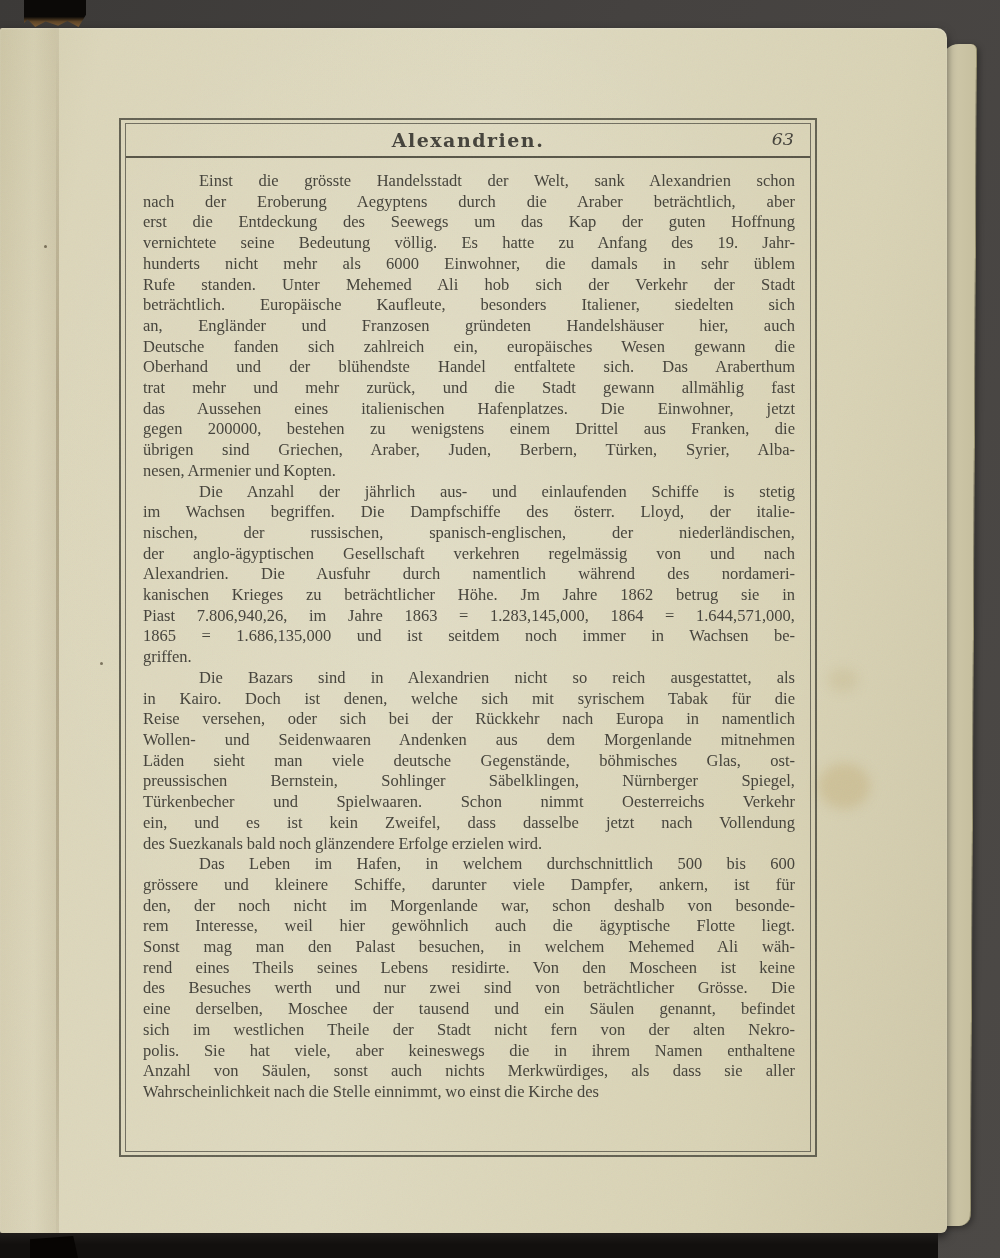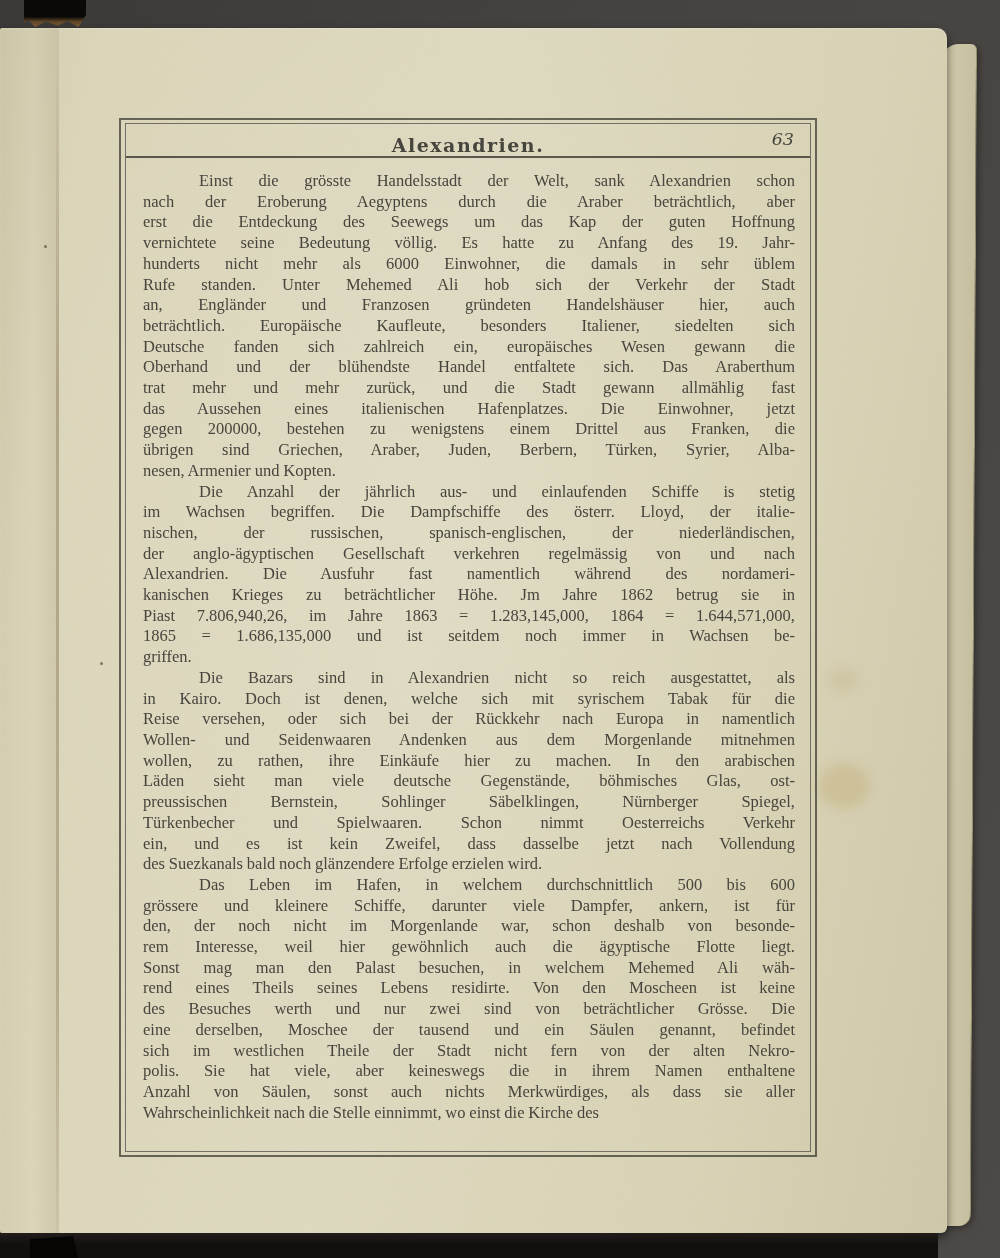--- a/index.html
+++ b/index.html
@@ -29,21 +29,21 @@
   .stain.s1{left:818px;top:735px;width:52px;height:46px;background:rgba(183,150,82,0.26);}
   .stain.s2{left:828px;top:640px;width:30px;height:24px;background:rgba(176,148,90,0.16);}
   .speck{position:absolute;border-radius:50%;background:rgba(70,60,40,0.65);}
   .speck.p1{left:44px;top:217px;width:3px;height:3px;}
   .speck.p2{left:100px;top:634px;width:3px;height:3px;}
   .frame{position:absolute;left:119px;top:90px;width:698px;height:1039px;
     border:2px solid rgba(78,76,64,0.85);}
   .frame-inner{position:absolute;left:4px;top:3px;right:4px;bottom:3px;
     border:1px solid rgba(86,84,72,0.8);display:flex;flex-direction:column;}
   .hdr{position:relative;height:34px;flex:0 0 34px;border-bottom:2px solid rgba(72,70,58,0.9);
-    display:flex;align-items:flex-end;justify-content:center;}
+    display:flex;align-items:center;justify-content:center;}
   .hdr .title{font-size:19px;font-weight:700;letter-spacing:1.5px;color:var(--ink);}
   .hdr .pagenum{position:absolute;right:16px;top:5px;font-size:17.5px;color:var(--ink);font-style:italic;}
   .body{flex:1;padding:13px 15px 0 17px;overflow:hidden;color:var(--ink);
     font-size:16.5px;line-height:20.7px;word-spacing:-0.3px;}
   .line{text-align:justify;text-align-last:justify;white-space:normal;font-family:Liberation Serif, serif;}
   .line.first{text-indent:56px;}
   .line.last{text-align-last:left;}
   .frag-top{position:absolute;left:24px;top:0;width:62px;height:27px;
     background:linear-gradient(var(--frag) 0 62%,#5f4628 80%,var(--fringe) 100%);
     clip-path:polygon(0 0,100% 0,100% 55%,88% 100%,70% 78%,55% 95%,35% 80%,18% 100%,6% 72%,0 85%);}
@@ -74,47 +74,46 @@
           <span class="pagenum">63</span>
         </div>
         <div class="body">
             <div class="para">
               <div class="line first">Einst die grösste Handelsstadt der Welt, sank Alexandrien schon</div>
               <div class="line">nach der Eroberung Aegyptens durch die Araber beträchtlich, aber</div>
               <div class="line">erst die Entdeckung des Seewegs um das Kap der guten Hoffnung</div>
               <div class="line">vernichtete seine Bedeutung völlig. Es hatte zu Anfang des 19. Jahr-</div>
               <div class="line">hunderts nicht mehr als 6000 Einwohner, die damals in sehr üblem</div>
               <div class="line">Rufe standen. Unter Mehemed Ali hob sich der Verkehr der Stadt</div>
+              <div class="line">beträchtlich. Europäische Kaufleute, besonders Italiener, siedelten sich</div>
               <div class="line">an, Engländer und Franzosen gründeten Handelshäuser hier, auch</div>
-              <div class="line">beträchtlich. Europäische Kaufleute, besonders Italiener, siedelten sich</div>
               <div class="line">Deutsche fanden sich zahlreich ein, europäisches Wesen gewann die</div>
               <div class="line">Oberhand und der blühendste Handel entfaltete sich. Das Araberthum</div>
               <div class="line">trat mehr und mehr zurück, und die Stadt gewann allmählig fast</div>
               <div class="line">das Aussehen eines italienischen Hafenplatzes. Die Einwohner, jetzt</div>
               <div class="line">gegen 200000, bestehen zu wenigstens einem Drittel aus Franken, die</div>
               <div class="line">übrigen sind Griechen, Araber, Juden, Berbern, Türken, Syrier, Alba-</div>
               <div class="line last">nesen, Armenier und Kopten.</div>
             </div>
             <div class="para">
               <div class="line first">Die Anzahl der jährlich aus- und einlaufenden Schiffe is stetig</div>
               <div class="line">im Wachsen begriffen. Die Dampfschiffe des österr. Lloyd, der italie-</div>
               <div class="line">nischen, der russischen, spanisch-englischen, der niederländischen,</div>
               <div class="line">der anglo-ägyptischen Gesellschaft verkehren regelmässig von und nach</div>
-              <div class="line">Alexandrien. Die Ausfuhr fast namentlich während des nordameri-</div>
+              <div class="line">Alexandrien. Die Ausfuhr durch namentlich während des nordameri-</div>
               <div class="line">kanischen Krieges zu beträchtlicher Höhe. Jm Jahre 1862 betrug sie in</div>
               <div class="line">Piast 7.806,940,26, im Jahre 1863 = 1.283,145,000, 1864 = 1.644,571,000,</div>
               <div class="line">1865 = 1.686,135,000 und ist seitdem noch immer in Wachsen be-</div>
               <div class="line last">griffen.</div>
             </div>
             <div class="para">
               <div class="line first">Die Bazars sind in Alexandrien nicht so reich ausgestattet, als</div>
               <div class="line">in Kairo. Doch ist denen, welche sich mit syrischem Tabak für die</div>
               <div class="line">Reise versehen, oder sich bei der Rückkehr nach Europa in namentlich</div>
               <div class="line">Wollen- und Seidenwaaren Andenken aus dem Morgenlande mitnehmen</div>
-              <div class="line">wollen, zu rathen, ihre Einkäufe hier zu machen. In den arabischen</div>
               <div class="line">Läden sieht man viele deutsche Gegenstände, böhmisches Glas, ost-</div>
               <div class="line">preussischen Bernstein, Sohlinger Säbelklingen, Nürnberger Spiegel,</div>
               <div class="line">Türkenbecher und Spielwaaren. Schon nimmt Oesterreichs Verkehr</div>
               <div class="line">ein, und es ist kein Zweifel, dass dasselbe jetzt nach Vollendung</div>
               <div class="line last">des Suezkanals bald noch glänzendere Erfolge erzielen wird.</div>
             </div>
             <div class="para">
               <div class="line first">Das Leben im Hafen, in welchem durchschnittlich 500 bis 600</div>
               <div class="line">grössere und kleinere Schiffe, darunter viele Dampfer, ankern, ist für</div>
               <div class="line">den, der noch nicht im Morgenlande war, schon deshalb von besonde-</div>

